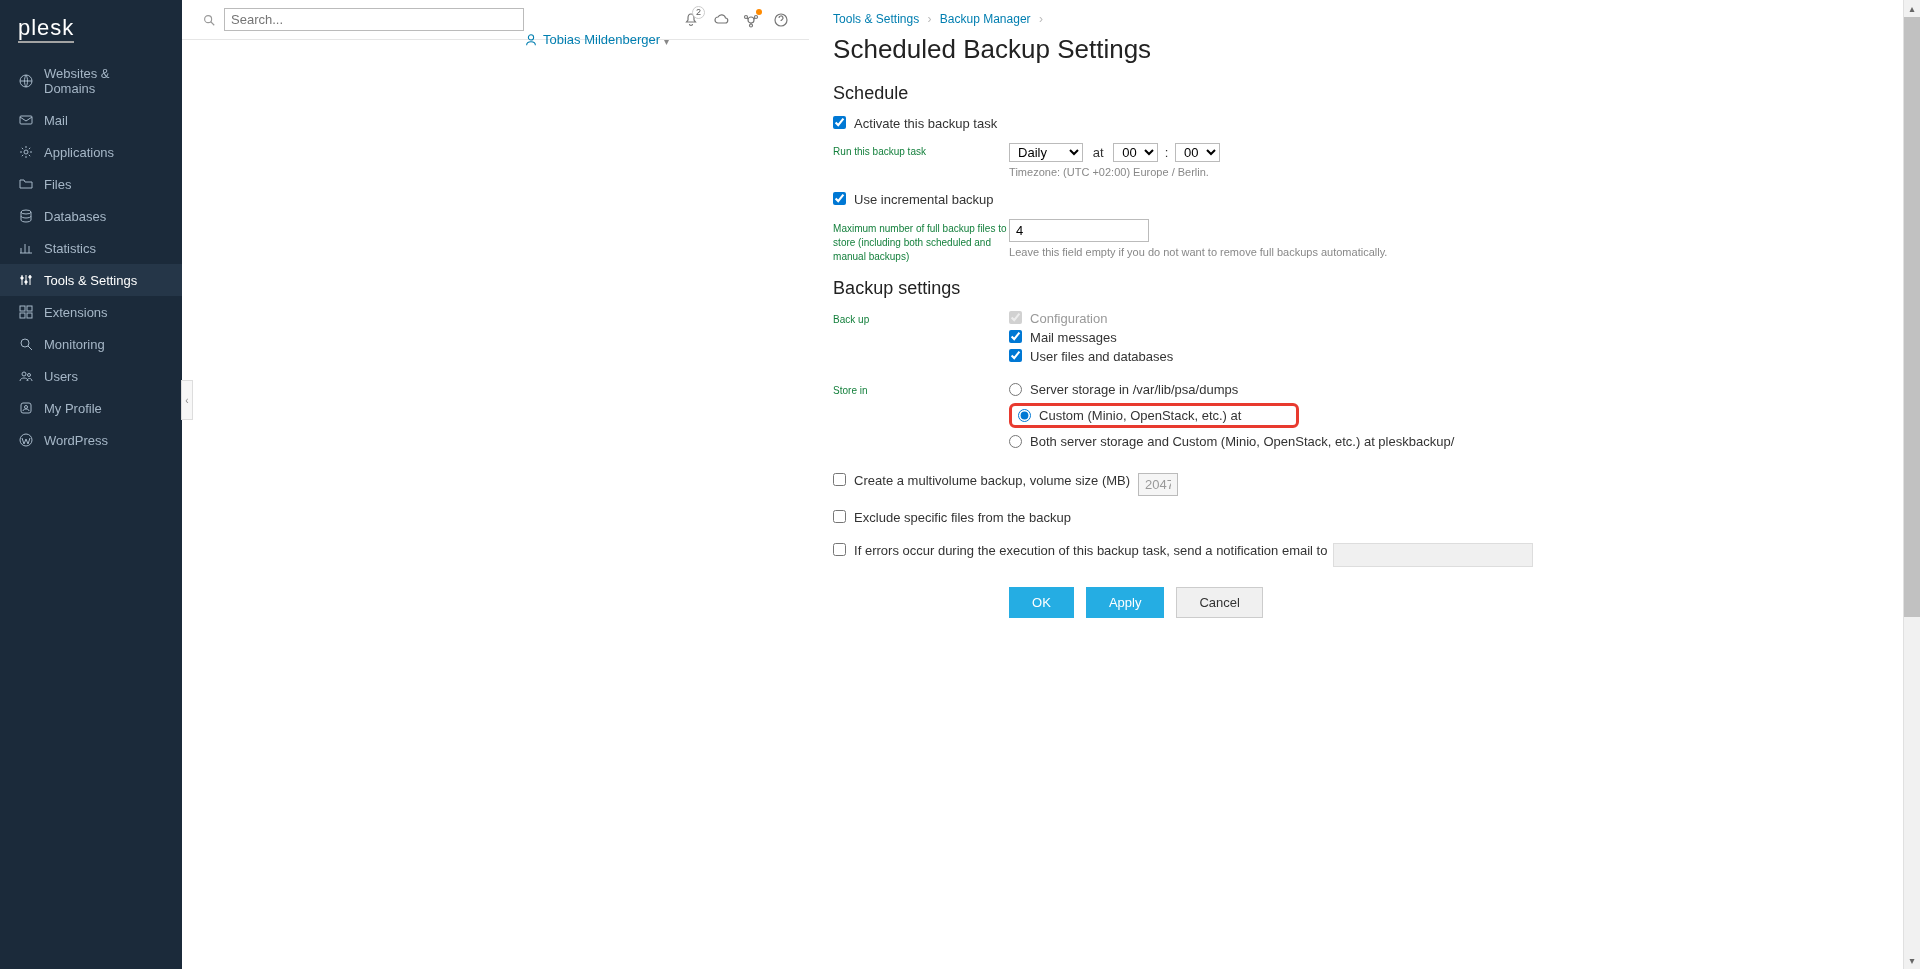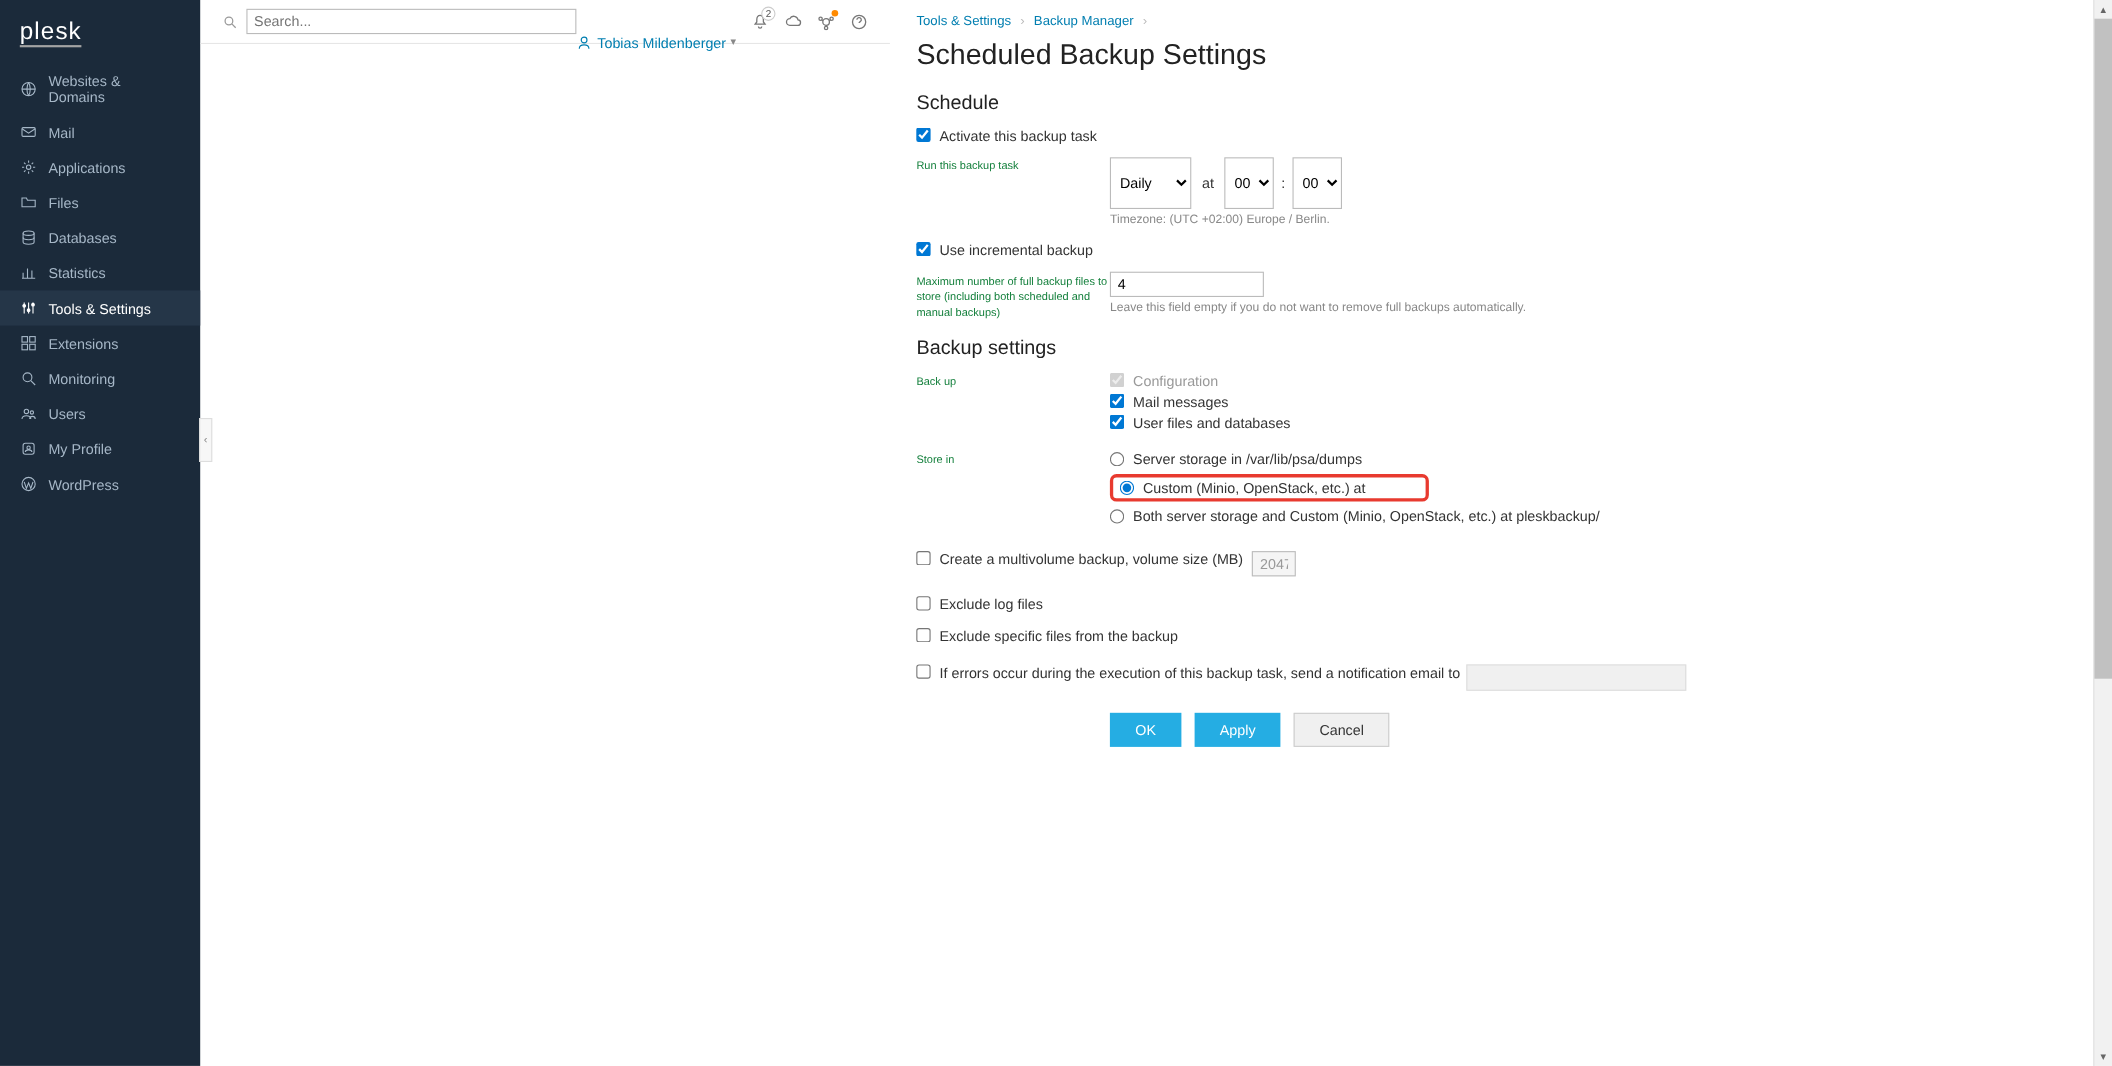--- a/index.html
+++ b/index.html
@@ -15,21 +15,21 @@
 .nav-item .nav-icon { width: 16px; height: 16px; margin-right: 10px; display: inline-flex; align-items: center; justify-content: center; font-size: 14px; }
 .nav-item .nav-label { font-size: 13px; }
 
 
 .main { flex: 1; display: flex; position: relative; }
 .topbar { height: 40px; border-bottom: 1px solid #e6e6e6; display: flex; align-items: center; padding: 0 20px; }
 .search-wrap { display: flex; align-items: center; color: #999; flex: 1; }
 .search-wrap .search-icon { margin-right: 8px; }
 .search-input { border: none; outline: none; font-size: 13px; color: #555; width: 300px; }
 .topbar-right { display: flex; align-items: center; gap: 14px; }
-.user-menu { display: flex; align-items: flex-start; color: #007eb0; cursor: pointer; font-size: 13px; margin-top: 40px; }
+.user-menu { display: flex; align-items: flex-end; color: #007eb0; cursor: pointer; font-size: 13px; margin-top: 40px; }
 .user-menu .user-icon { margin-right: 5px; }
 .user-menu .chev { margin-left: 4px; font-size: 10px; color: #888; }
 .top-icon { position: relative; color: #777; cursor: pointer; font-size: 16px; }
 .badge { position: absolute; top: -6px; right: -6px; background: #fff; border: 1px solid #ccc; color: #555; font-size: 9px; border-radius: 8px; padding: 0 3px; line-height: 11px; min-width: 12px; text-align: center; }
 .dot-orange { position: absolute; top: -3px; right: -3px; width: 6px; height: 6px; background: #ff8a00; border-radius: 50%; }
 
 
 .collapse-toggle { position: absolute; left: -1px; top: 380px; width: 12px; height: 40px; border: 1px solid #ddd; background: #f7f7f7; display: flex; align-items: center; justify-content: center; color: #888; font-size: 10px; cursor: pointer; z-index: 5; }
 
 
@@ -41,21 +41,21 @@
 h2.section-title { font-size: 18px; font-weight: 500; color: #222; margin-top: 10px; margin-bottom: 12px; }
 
 .form-row { display: flex; align-items: flex-start; margin-bottom: 14px; }
 .form-label { width: 176px; flex-shrink: 0; font-size: 10px; color: #15803d; padding-top: 3px; }
 .form-control-area { flex: 1; font-size: 13px; }
 
 .checkbox-row { display: flex; align-items: flex-start; margin-bottom: 12px; }
 .checkbox-row input[type=checkbox] { margin-right: 8px; accent-color: #0078d4; }
 .checkbox-row.disabled { color: #999; }
 
-select { border: 1px solid #bbb; padding: 14px 4px; font-size: 13px; background: #fff; }
+select { border: 1px solid #bbb; padding: 0 4px; font-size: 13px; background: #fff; }
 input[type=text], input[type=number] { border: 1px solid #bbb; padding: 3px 6px; font-size: 13px; }
 .hint { font-size: 11px; color: #888; margin-top: 4px; }
 .inline-at { margin: 0 6px; }
 
 .radio-row { display: flex; align-items: center; margin-bottom: 6px; }
 .radio-row input[type=radio] { margin-right: 8px; accent-color: #0078d4; }
 .radio-highlight { border: 3px solid #e83a2f; border-radius: 6px; padding: 2px 6px; display: inline-flex; align-items: center; width: 290px; }
 
 .email-box { background: #f0f0f0; border: 1px solid #ddd; width: 200px; height: 24px; display: inline-block; margin-left: 6px; vertical-align: middle; }
 
@@ -333,24 +333,20 @@
           </div>
         </div>
       </div>
 
       <div class="checkbox-row" style="margin-top:18px">
         <input type="checkbox" style="">
         <span>Create a multivolume backup, volume size (MB)</span>
         <input type="text" disabled="" style="width: 40px; margin-left: 8px; background: rgb(245, 245, 245); color: rgb(153, 153, 153); text-align: center;" value="2047">
       </div>
 
-      <div class="checkbox-row" style="margin-top:18px">
-        <input type="checkbox" style="">
-        <span>Exclude log files</span>
-      </div>
 
       <div class="checkbox-row" style="margin-top:14px">
         <input type="checkbox" style="">
         <span>Exclude specific files from the backup</span>
       </div>
 
       <div class="checkbox-row" style="margin-top:18px">
         <input type="checkbox" style="">
         <span>If errors occur during the execution of this backup task, send a notification email to</span>
         <span class="email-box"></span>

